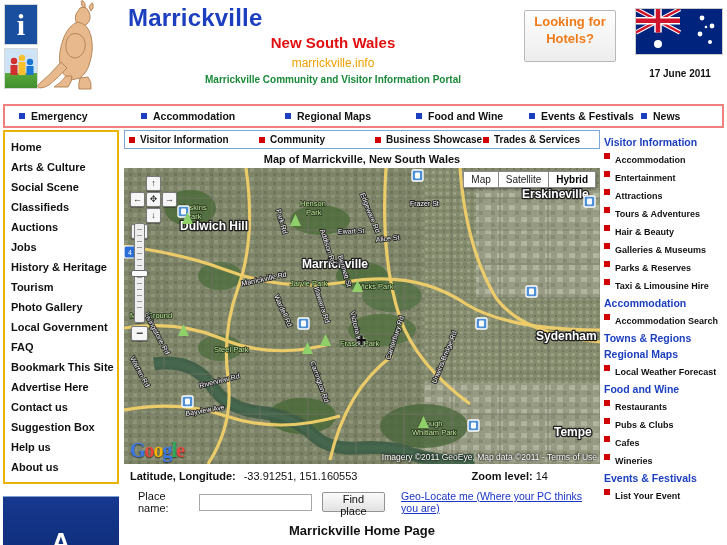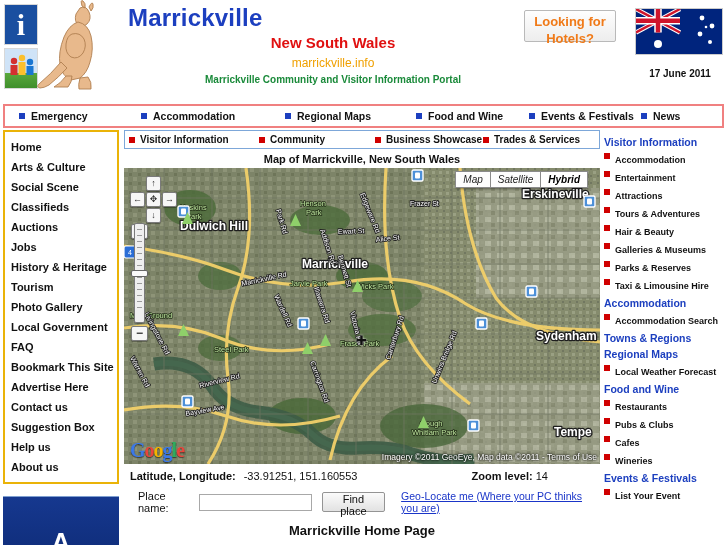--- a/index.html
+++ b/index.html
@@ -42,21 +42,21 @@
     margin-top: 2px; padding-left: 30px;
   }
   .domain {
     color: #f0a000; font-size: 12px; text-align: center; margin-top: 5px; padding-left: 30px;
   }
   .tagline {
     color: #1a8a3a; font-size: 10px; font-weight: bold; text-align: center;
     margin-top: 4px; padding-left: 30px;
   }
   .hotels-btn {
-    position: absolute; left: 524px; top: 10px; width: 92px; height: 32px;
+    position: absolute; left: 524px; top: 10px; width: 92px; height: 52px;
     background: linear-gradient(#fefefe, #ededed);
     border: 1px solid #b9b9b9; border-radius: 2px;
     color: #f07a18; font-size: 13px; font-weight: bold; text-align: center;
     line-height: 17px; padding-top: 2px; cursor: pointer;
   }
   .flag {
     position: absolute; left: 635px; top: 8px; width: 88px; height: 47px;
     background: #00247d; border: 1px solid #ccc; overflow: hidden;
   }
   .date-line {
@@ -130,22 +130,22 @@
     background: #efefef; border: 1px solid #7a7a7a; border-radius: 2px;
     box-shadow: 0 1px 1px rgba(0,0,0,.3);
   }
   .zoomtrack i {
     display:block; height:1px; background:#9a9a9a; margin: 5px 2px 0 2px;
   }
   .zoomthumb {
     position: absolute; left: 7px; top: 102px; width: 17px; height: 7px;
     background: #fafafa; border: 1px solid #666; border-radius: 2px;
   }
-  .maptypes { position: absolute; right: 12px; top: 3px; display: flex;
-    box-shadow: 0 1px 2px rgba(0,0,0,.4); font-style: italic; }
+  .maptypes { position: absolute; right: 4px; top: 3px; display: flex;
+    box-shadow: 0 1px 2px rgba(0,0,0,.4); }
   .maptypes div {
     background: #fdfdfd; border: 1px solid #8a8a8a; margin-left: -1px;
     font-size: 10px; padding: 2px 7px; color: #222; cursor: pointer;
   }
   .maptypes div.sel { font-weight: bold; color: #000; background:#fff; }
   .glogo {
     position: absolute; left: 6px; bottom: 2px;
     font-family: "Liberation Serif", serif; font-size: 20px; font-weight: bold;
     letter-spacing: -1px; text-shadow: 0 1px 1px rgba(0,0,0,.55);
   }

